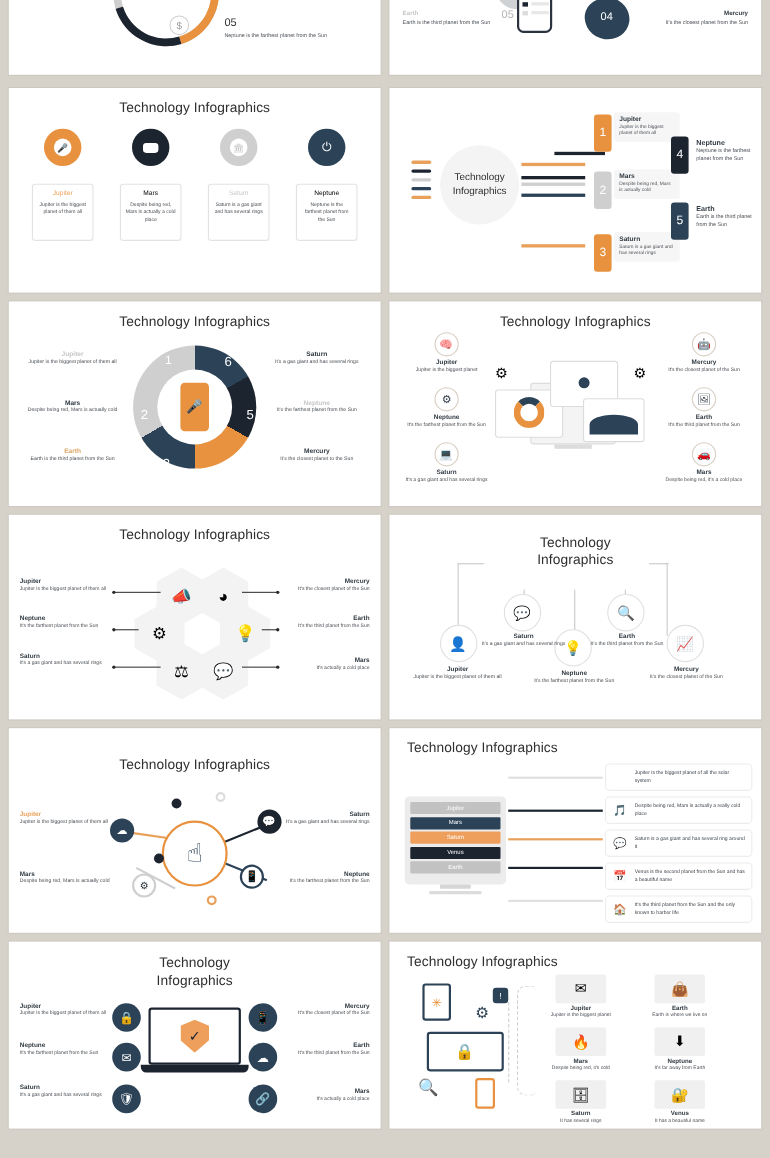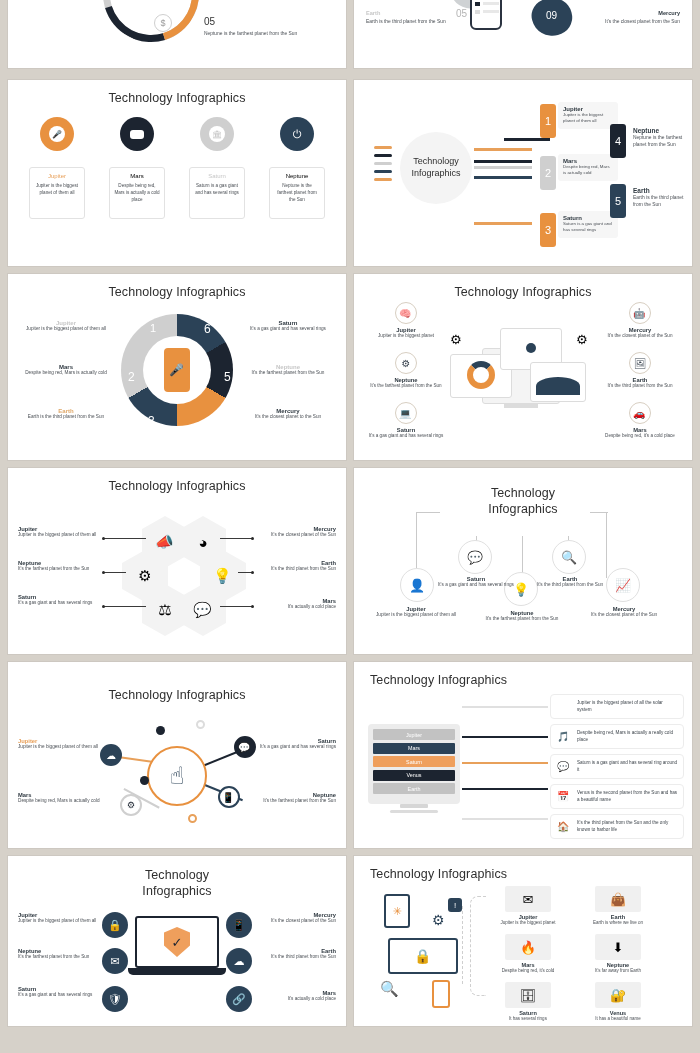--- a/index.html
+++ b/index.html
@@ -161,21 +161,21 @@
       </div>
       <div style="position:absolute;right:12px;top:18px;width:110px;text-align:right;">
         <div class="nm">Mercury</div>
         <div class="ds" style="margin-top:2px;">It's the closest planet from the Sun</div>
       </div>
 
       <div class="blob" style="left:96px;top:-18px;width:36px;height:34px;border-radius:40% 50% 45% 55%;transform:rotate(12deg);"></div>
       <div class="blob" style="left:178px;top:6px;width:40px;height:38px;background:#2b4257;border-radius:45% 52% 48% 55%;transform:rotate(-14deg);"></div>
 
       <div style="position:absolute;left:102px;top:16px;font-size:10px;color:#b5b5b5;">05</div>
-      <div style="position:absolute;left:192px;top:18px;font-size:10px;color:#fff;">09</div>
+      <div style="position:absolute;left:192px;top:18px;font-size:10px;color:#fff;">04</div>
       <div class="phone">
 
         <i style="top:34px;background:#1c2430;"></i>
         <i style="top:42px;background:#dcdcdc;"></i>
 
         <span style="position:absolute;left:11px;top:34px;width:16px;height:3px;background:#e8e8e8;display:block;"></span>
         <span style="position:absolute;left:11px;top:42px;width:16px;height:3px;background:#e8e8e8;display:block;"></span>
       </div>
     </div>
   </div>

